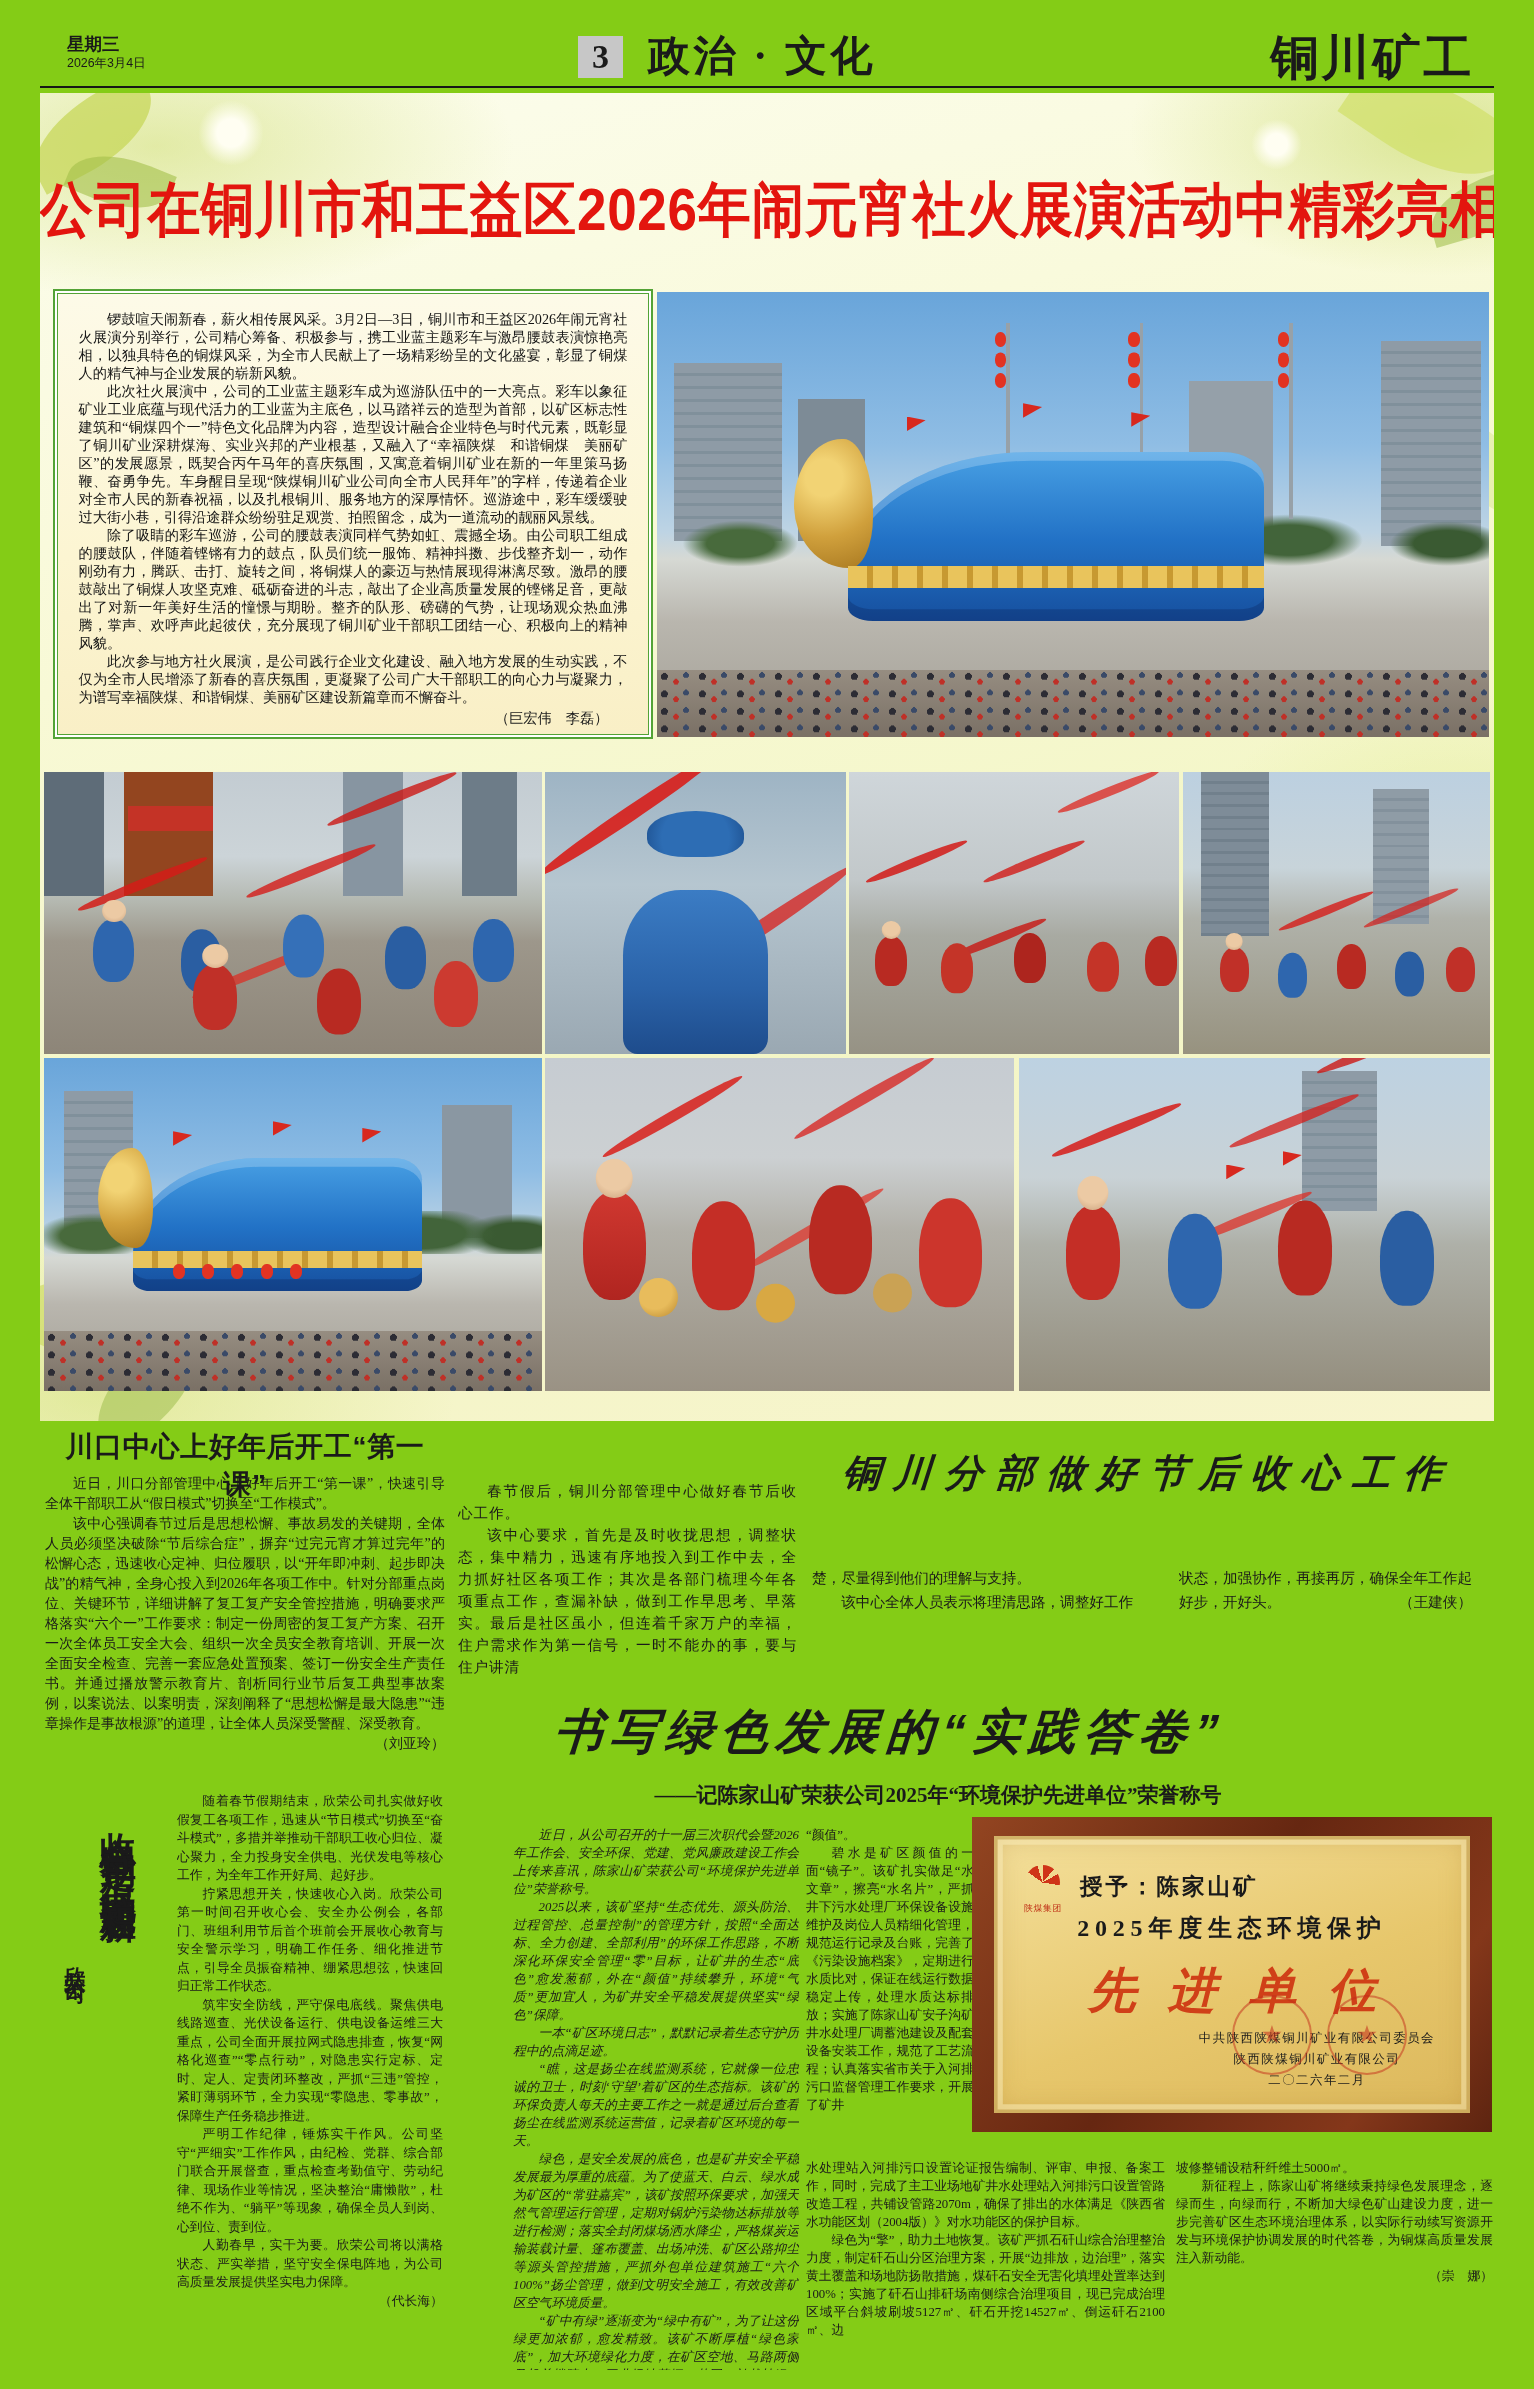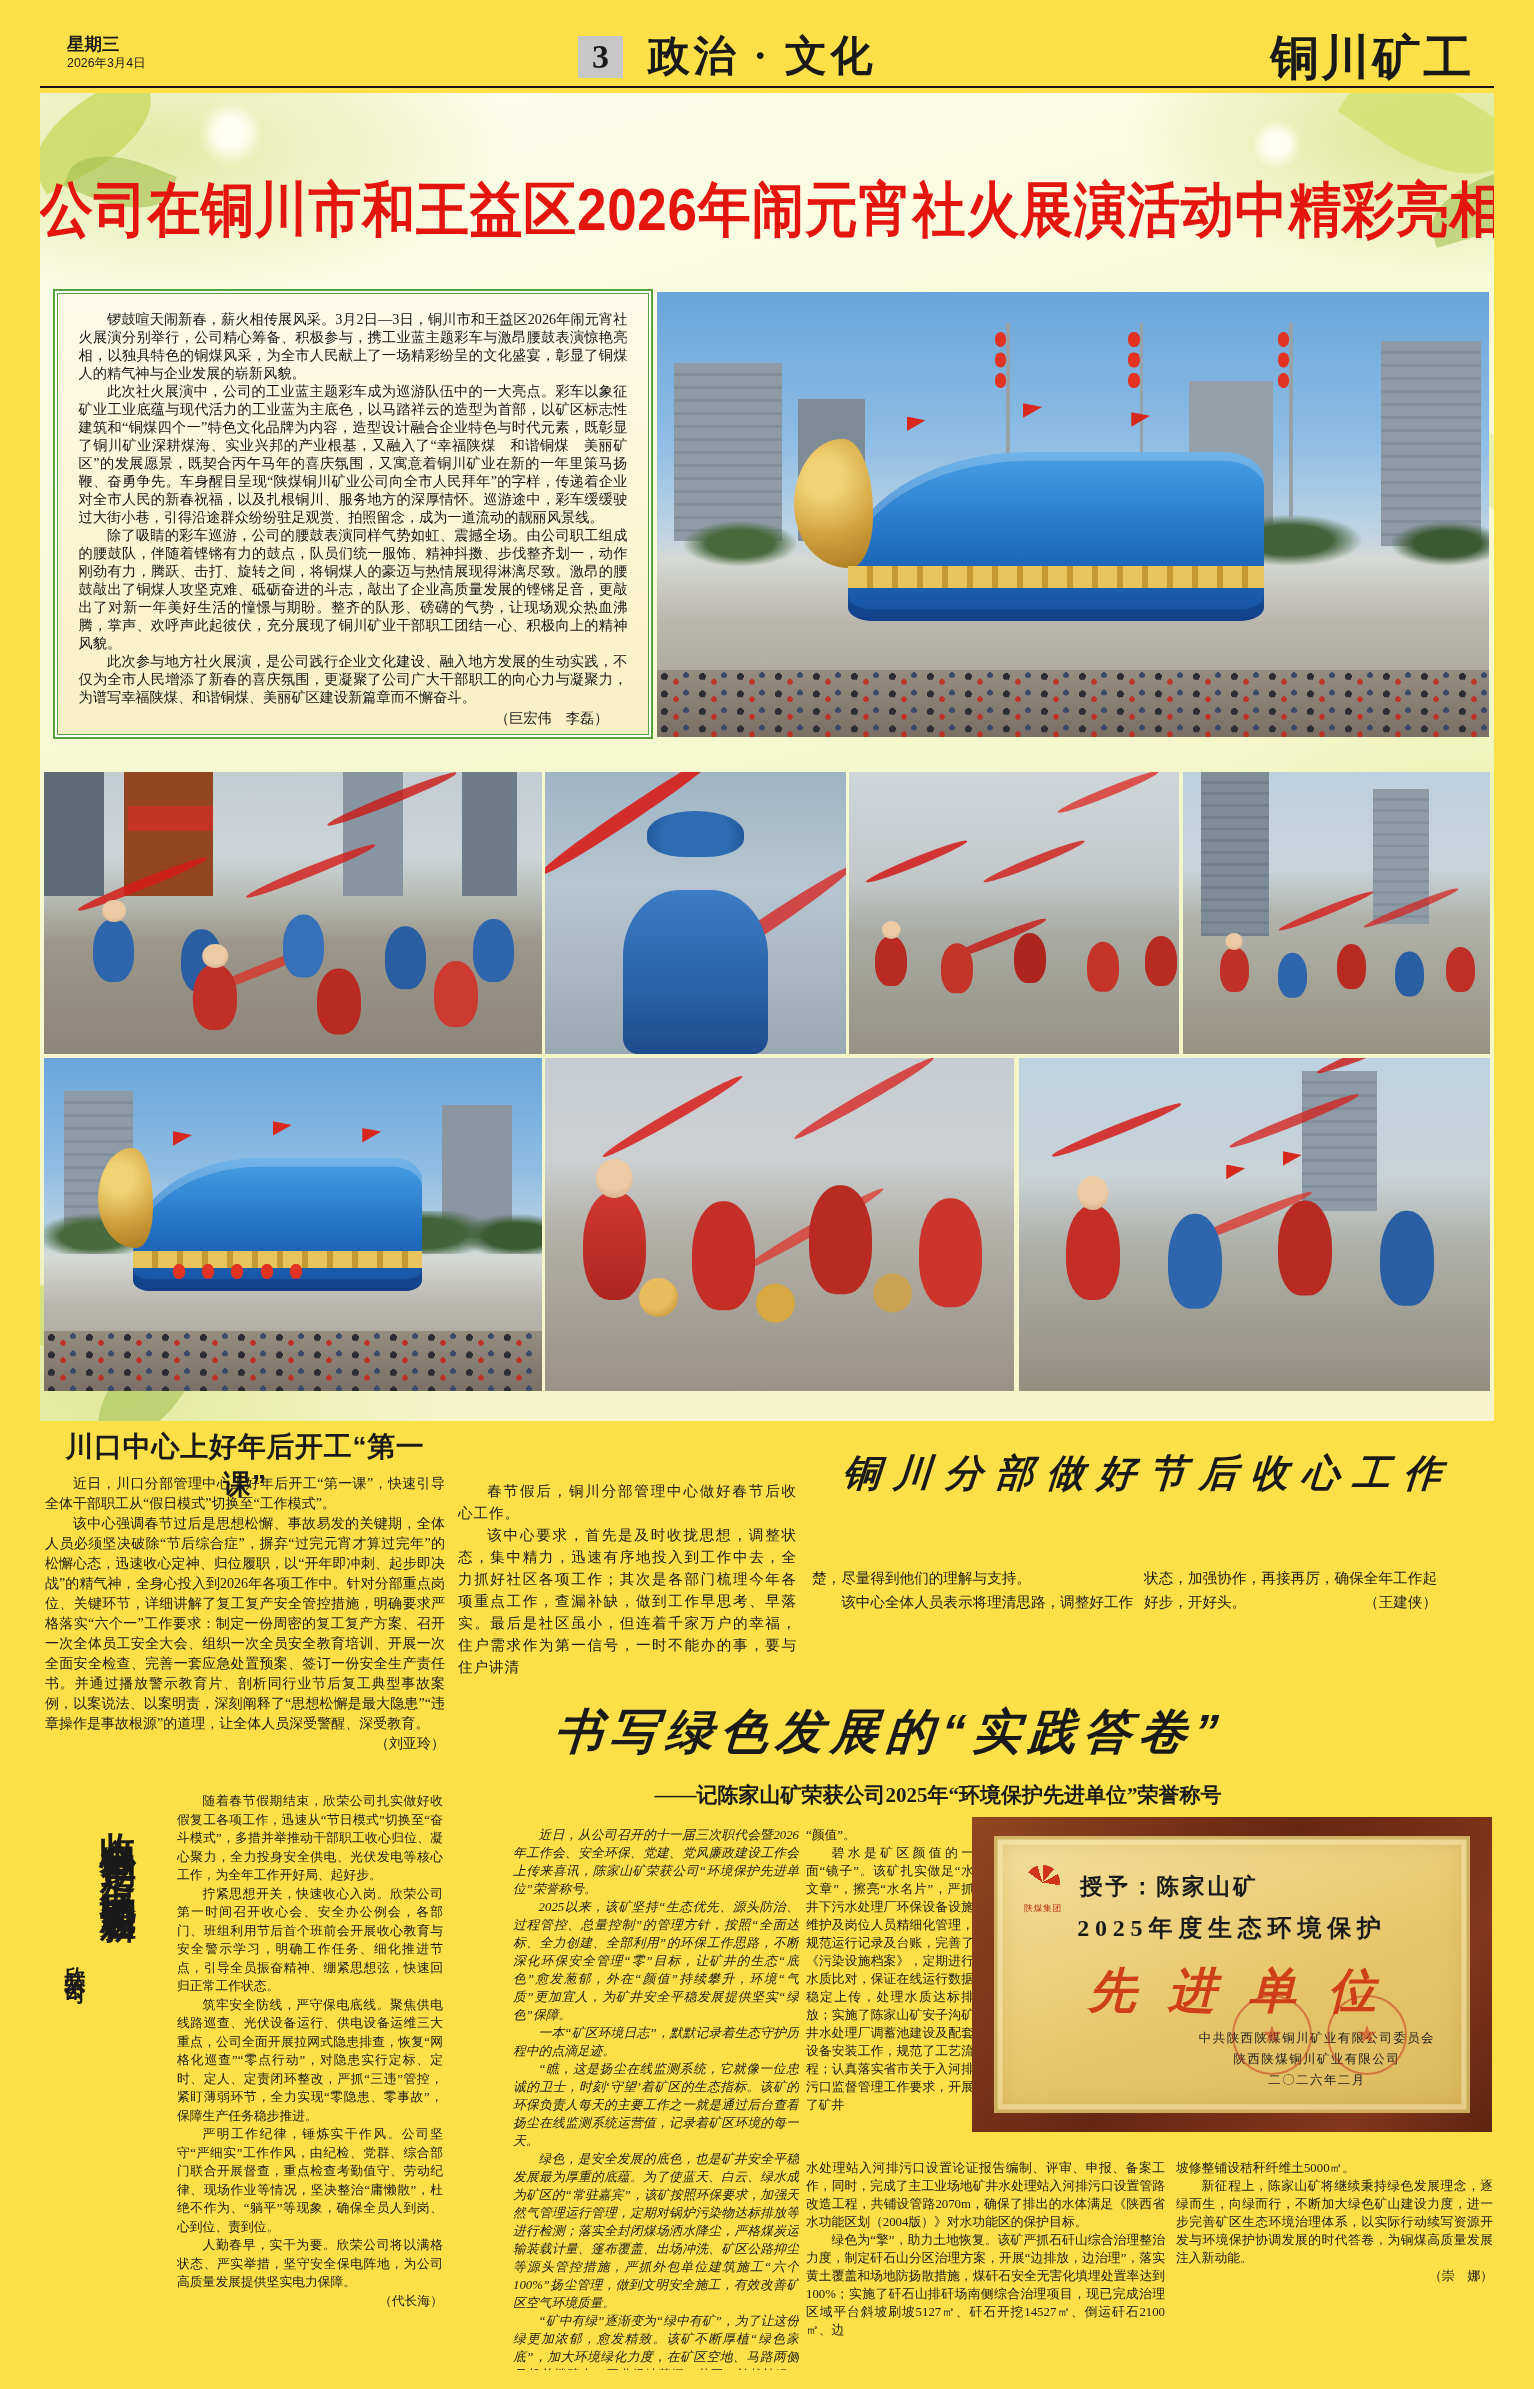--- a/index.html
+++ b/index.html
@@ -1,16 +1,16 @@
 <!DOCTYPE html>
 <html style="font-size:11.7px"><head>
 <meta charset="utf-8">
 <style>
   html,body{margin:0;padding:0;background:#888;}
-  #page{position:relative;width:1534px;height:2389px;background:#fde047;margin:0 auto;
+  #page{position:relative;width:1534px;height:2389px;background:#84cc16;margin:0 auto;
         font-family:"Liberation Serif","DejaVu Serif",serif;color:#1a1a1a;overflow:hidden;}
 
   
   .hdr-rule{position:absolute;left:40px;width:1454px;top:86px;height:2.2px;background:#161616;}
   .date-block{position:absolute;left:67px;top:34px;line-height:1.25;}
   .date-block .wd{font-size:17.5px;font-weight:bold;font-family:"Liberation Sans",sans-serif;}
   .date-block .dt{font-size:12.4px;font-family:"Liberation Sans",sans-serif;}
   .page-badge{position:absolute;left:578px;top:36px;width:45px;height:42px;background:#c7c7c7;
       display:flex;align-items:center;justify-content:center;font-size:34px;font-weight:bold;}
   .section-title{position:absolute;left:648px;top:28px;font-size:42px;font-weight:900;letter-spacing:3.6px;}
@@ -82,21 +82,21 @@
   .bodytxt p.cont{text-indent:0;}
   .byline-r{text-align:right;}
   .fl-r{float:right;}
   .callig{font-weight:900;transform:skewX(-4deg);font-style:italic;}
 
   .ck-h{left:45px;top:1428px;width:400px;font-size:28px;letter-spacing:0.7px;}
   .ck-b{left:45px;top:1474px;width:400px;height:311px;font-size:14px;line-height:20px;}
 
   .fb-intro{left:458px;top:1480px;width:339px;height:210px;font-size:14.6px;line-height:22px;letter-spacing:0.9px;}
   .fb-h{left:823px;top:1448px;width:651px;font-size:38px;letter-spacing:13px;}
-  .fb-cols{position:absolute;left:812px;top:1566px;width:660px;display:flex;font-size:14.6px;line-height:24px;}
+  .fb-cols{position:absolute;left:812px;top:1566px;width:660px;display:flex;gap:35px;font-size:14.6px;line-height:24px;}
   .fb-cols .c{overflow:hidden;}
   .fb-cols p{margin:0;text-align:justify;}
 
   .gr-h{left:452px;top:1700px;width:876px;font-size:48px;letter-spacing:7.3px;}
   .gr-sub{position:absolute;left:511px;top:1781px;width:854px;text-align:center;font-size:21px;font-weight:bold;}
   .g-col{font-size:12.8px;line-height:18px;}
   .g1{left:513px;top:1826px;width:286px;height:544px;font-style:italic;}
   .g2t{left:806px;top:1826px;width:168px;height:330px;}
   .g2b{left:806px;top:2159px;width:359px;height:213px;}
   .g4{left:1176px;top:2159px;width:317px;height:213px;}

